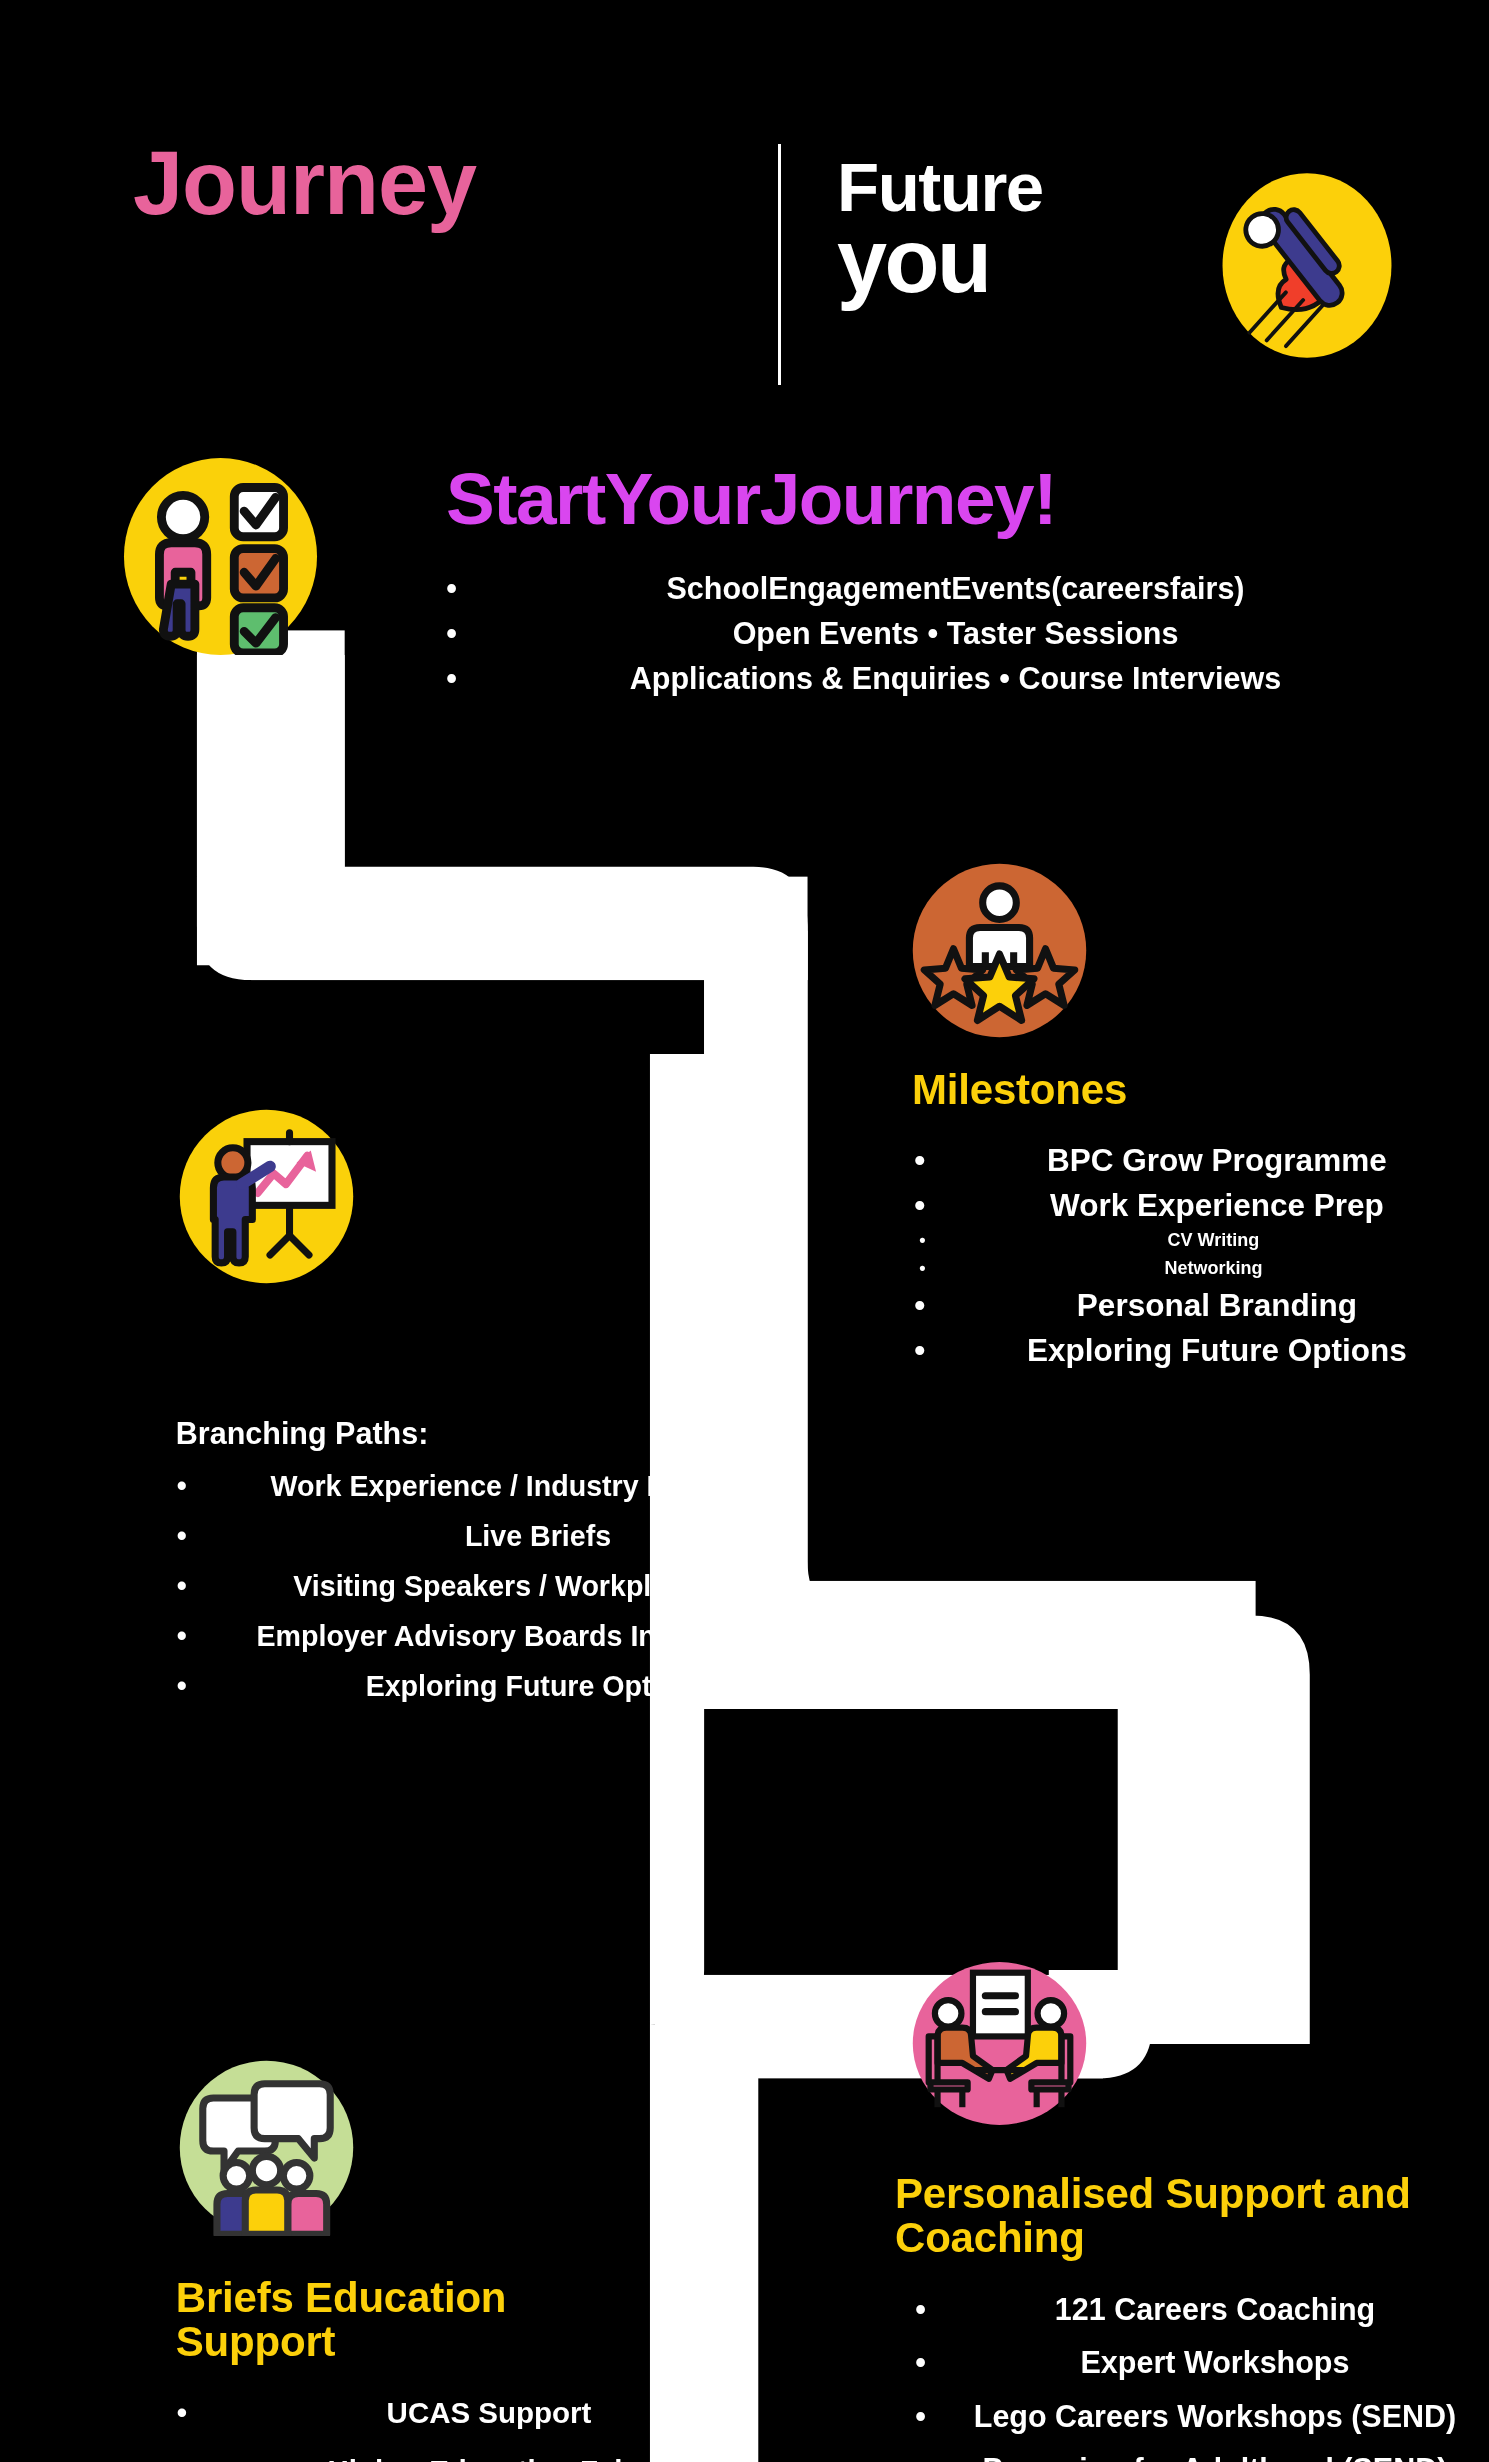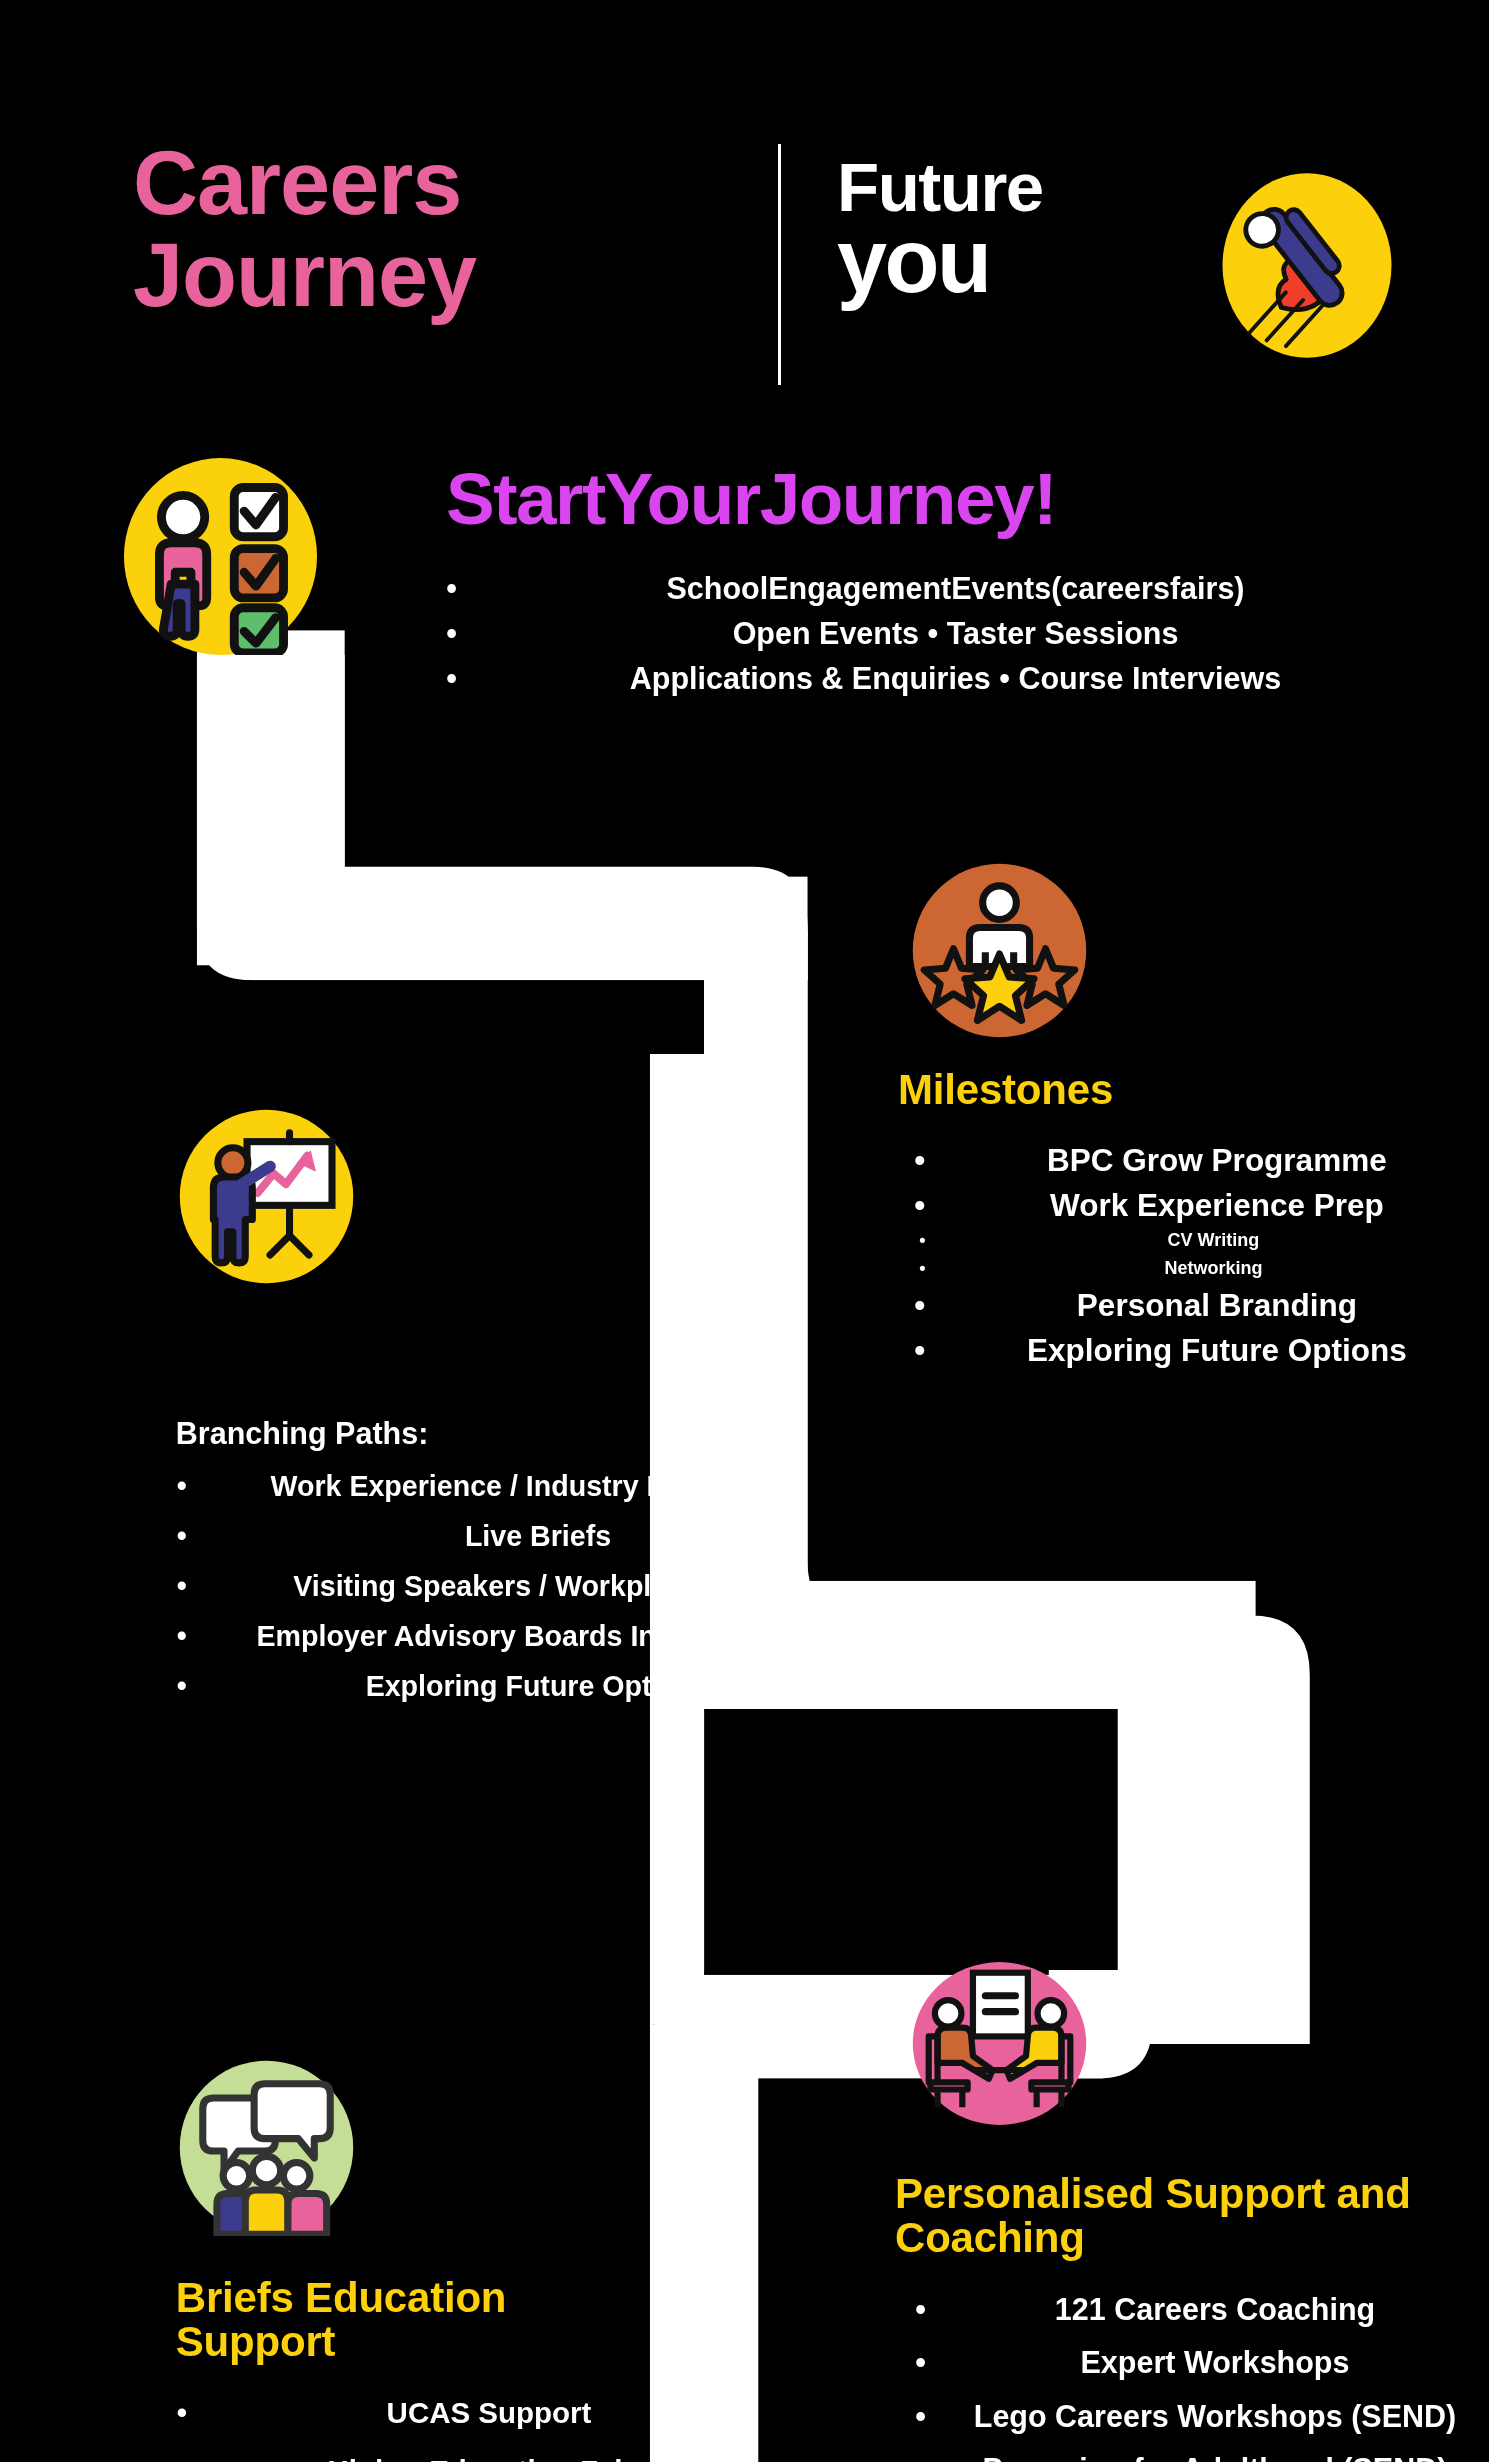--- a/index.html
+++ b/index.html
@@ -45,21 +45,21 @@
   #sec-start .s-title {
     position:absolute; left:446px; top:13.8px;
     font-size:73px; font-weight:800; color:#d946ef; letter-spacing:-1.5px;
   }
   #sec-start .bullets { position:absolute; left:463px; top:123px; width:985px; }
   #sec-start .bullets li { font-size:30.5px; line-height:1.48; }
 
   
   #sec-milestones { left:877px; top:862px; width:613px; height:699px; }
   #sec-milestones .node-icon { left:34px; top:0; width:177px; height:177px; }
-  #sec-milestones .node-title { position:absolute; left:21px; top:206px; font-size:42px; }
+  #sec-milestones .node-title { position:absolute; left:35px; top:206px; font-size:42px; }
   #sec-milestones .bullets { position:absolute; left:54px; top:276px; width:561px; }
   #sec-milestones .bullets li { font-size:31.5px; line-height:1.42; padding-left:10.8px; }
   #sec-milestones .bullets li.small { font-size:18px; line-height:1.55; padding-left:3.9px; }
 
   
   #sec-real { left:163px; top:1108px; width:714px; height:827px; }
   #sec-real .node-icon { left:14.8px; top:0; width:177px; height:177px; }
   #sec-real .node-title { position:absolute; left:12.8px; top:214px; font-size:42px; width:295px; }
   #sec-real .node-sub { position:absolute; left:12.8px; top:308px; font-size:30.5px; }
   #sec-real .bullets { position:absolute; left:30.5px; top:360px; width:689px; }
@@ -134,21 +134,20 @@
 
       <rect x="1330" y="4010" width="910" height="210"></rect>
       <path d="M 1440 4010 Q 1330 4010 1330 4120 L 1330 4220 L 1440 4220 Z"></path>
 
       <rect x="1330" y="4120" width="210" height="1580"></rect>
     </g>
   </svg>
 
   <div class="header">
     <div class="hdr-title">
-      <span>Careers</span>
       <span class="l2">Journey</span>
     </div>
     <div class="hdr-divider"></div>
 
     <div class="fy-logo">
       <div class="fy-word1">Future</div>
       <div class="fy-word2">you</div>
       <svg class="fy-mark" viewBox="0 0 200 200">
         <ellipse cx="100" cy="100" rx="88" ry="96" fill="#FCD00A"></ellipse>
         <g transform="rotate(-38 100 100)">

